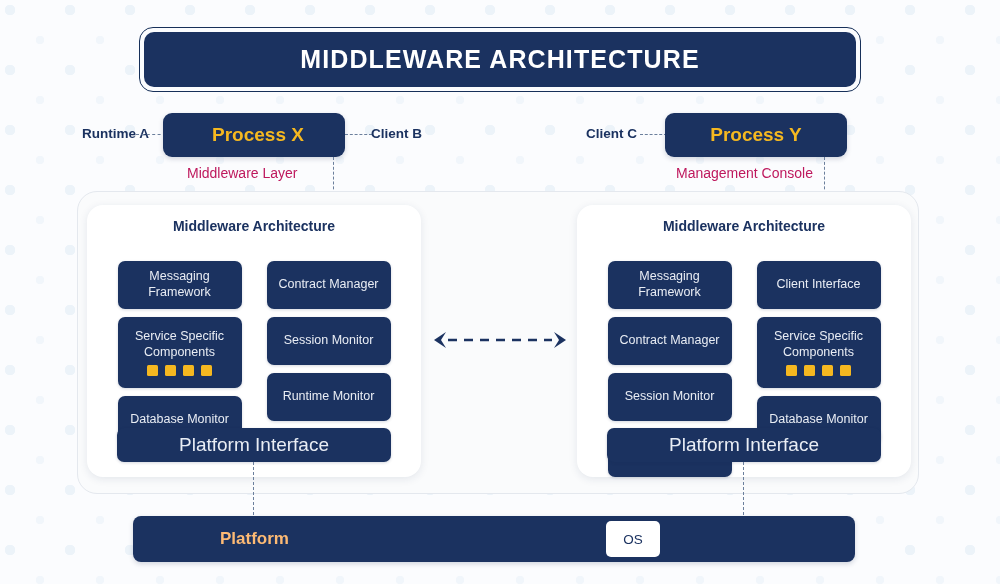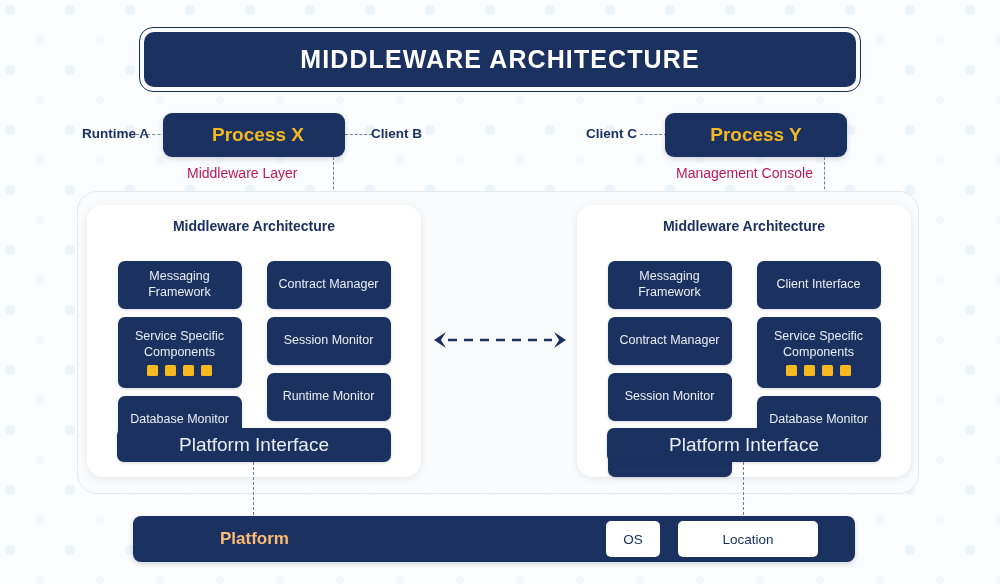--- a/index.html
+++ b/index.html
@@ -374,18 +374,15 @@
   </svg>
 
   <div class="dash-v" id="dash-v-plat-left"></div>
   <div class="dash-v" id="dash-v-plat-right"></div>
 
   <div id="platform-bar">
     <span id="platform-label">Platform</span>
     <div class="platform-chip" id="chip-os">
       <span>OS</span>
     </div>
-    <div class="platform-chip" id="chip-location">
-      <span>Location</span>
-    </div>
   </div>
 
 </div>
 
 </body></html>

